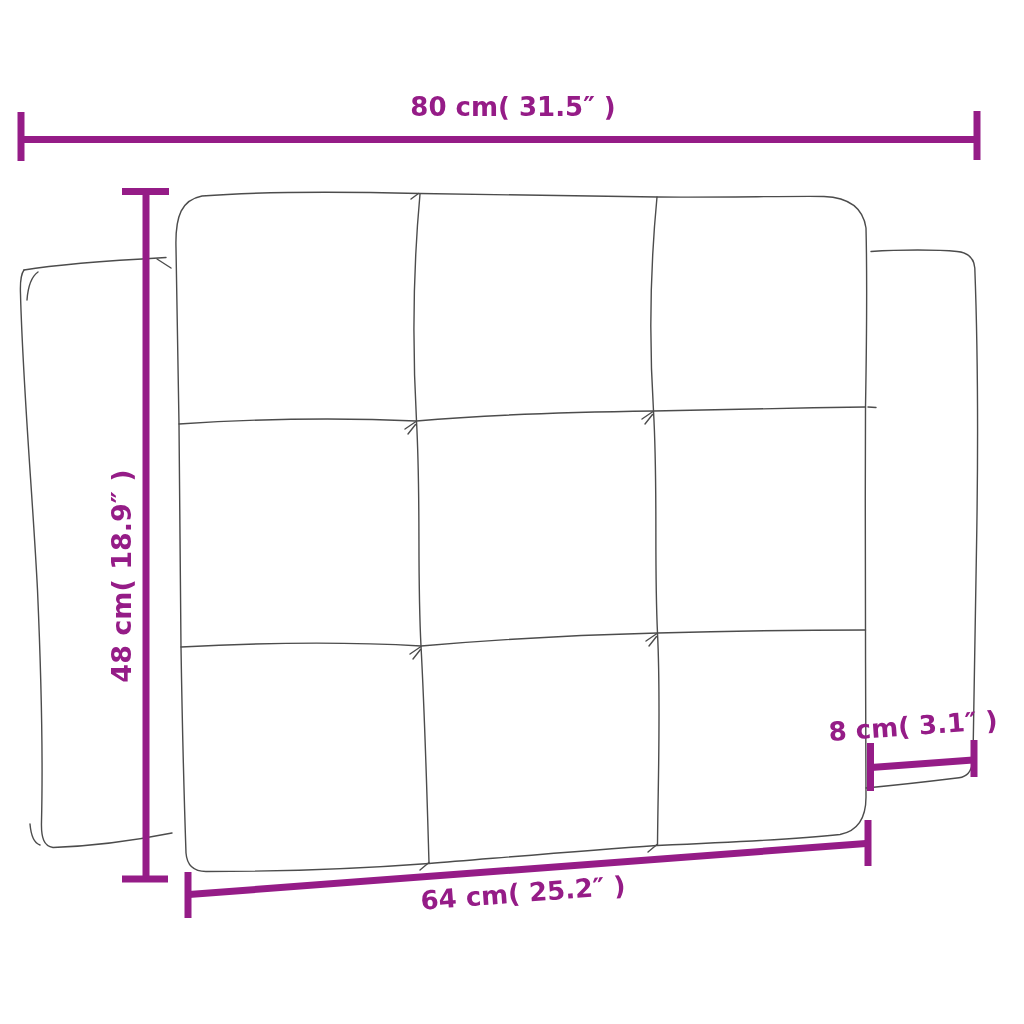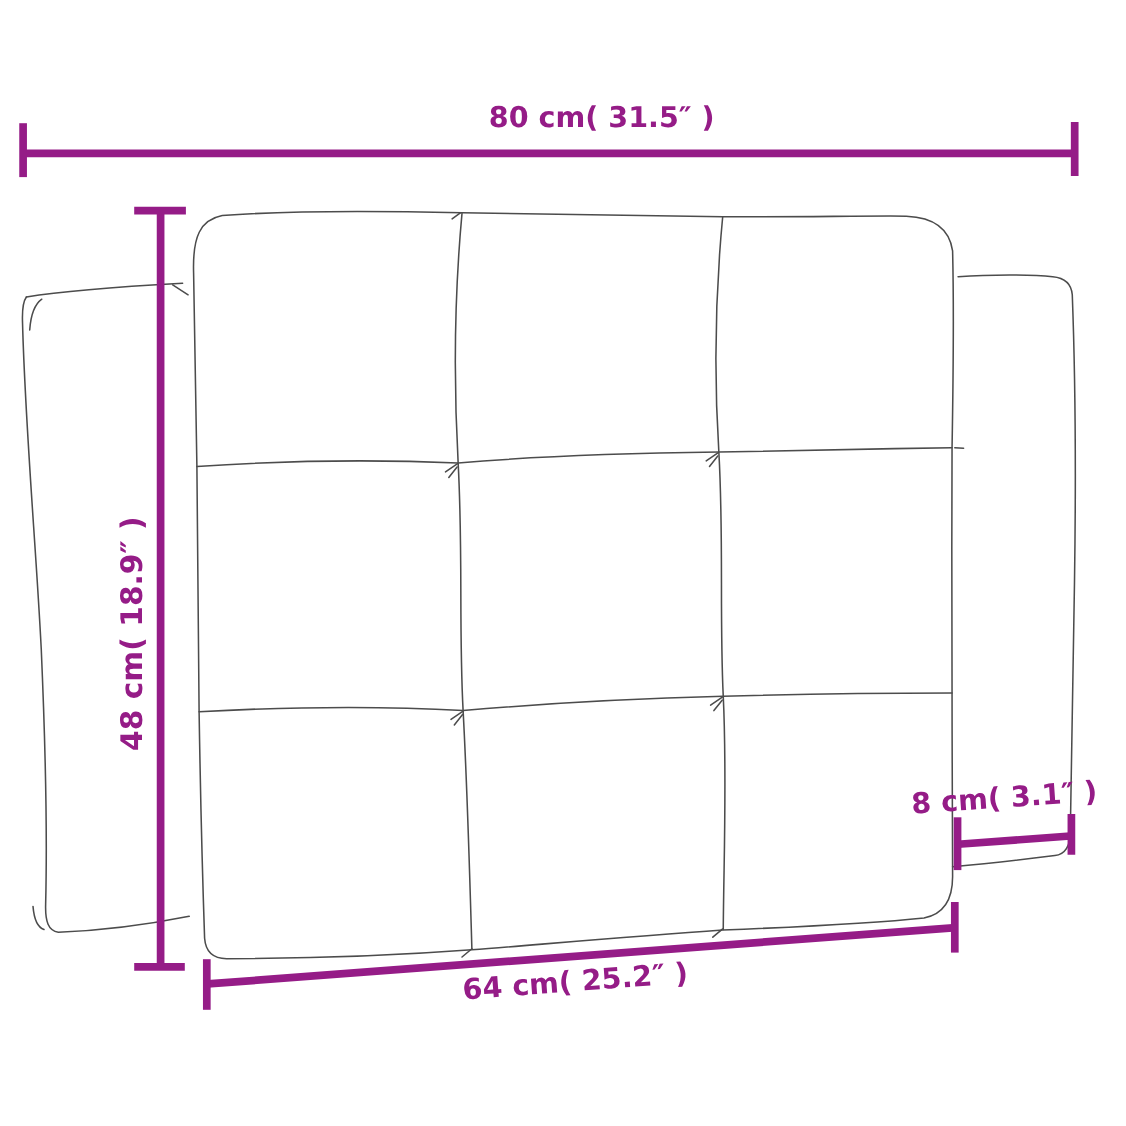--- a/index.html
+++ b/index.html
@@ -13,21 +13,21 @@
   .art{position:absolute;left:0;top:0;}
   .dim-label{
     position:absolute;
     color:#951c87;
     font-weight:700;
     font-size:26px;
     line-height:1;
     white-space:nowrap;
     letter-spacing:0px;
   }
-  .label-width{left:513px;top:107px;transform:translate(-50%,-50%);margin-left:34px;}
+  .label-width{left:513px;top:107px;transform:translate(-50%,-50%);}
   .label-height{left:121px;top:576px;transform:translate(-50%,-50%) rotate(-90deg);font-size:27px;}
   .label-depth{left:913px;top:726px;transform:translate(-50%,-50%) rotate(-4deg);}
   .label-inner{left:523px;top:893px;transform:translate(-50%,-50%) rotate(-4.3deg);}
 </style>
 </head>
 <body>
 
 <div class="canvas">
 
   <svg class="art" width="1024" height="1024" viewBox="0 0 1024 1024">

